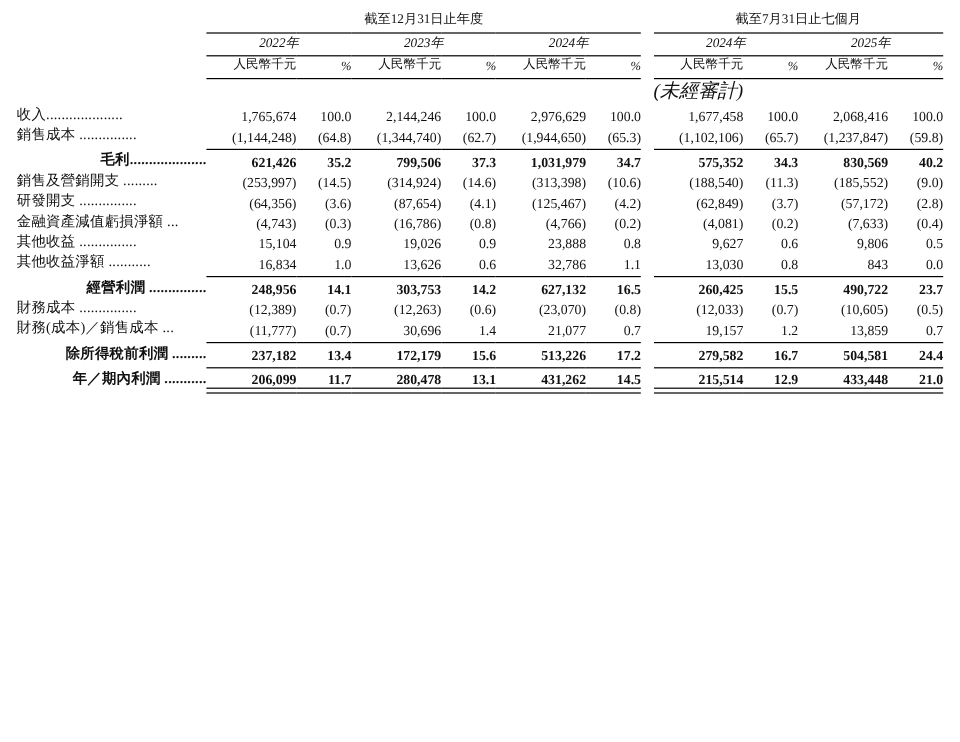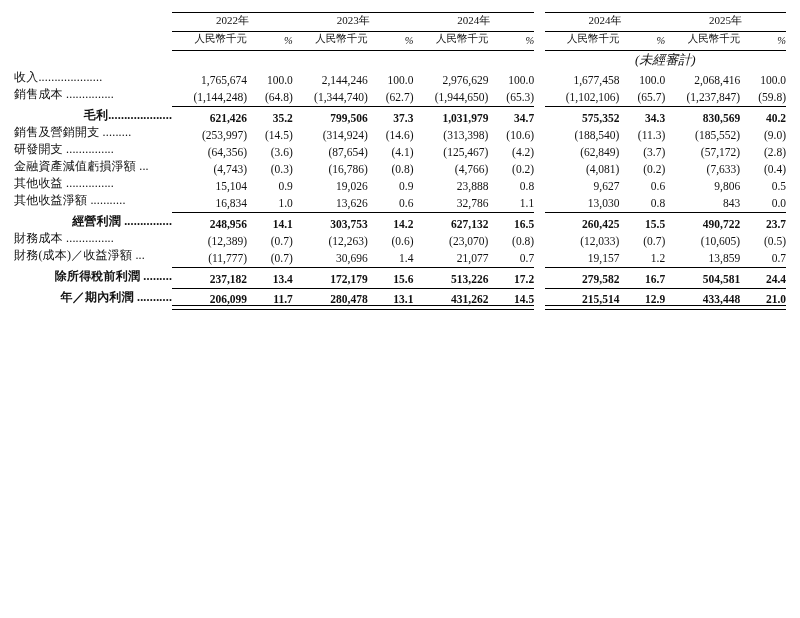--- a/index.html
+++ b/index.html
@@ -45,32 +45,33 @@
     font-weight: bold;
     padding-bottom: 3px;
     white-space: nowrap;
   }
   .yearhdr {
     text-align: center;
     font-size: 11px;
     font-weight: bold;
     padding: 4px 0 3px 0;
     white-space: nowrap;
+    font-style: italic;
   }
   .unithdr {
     text-align: right;
     font-size: 10.5px;
     font-style: italic;
     padding: 3px 0 2px 0;
     white-space: nowrap;
   }
   .unithdr.amt { font-style: normal; }
   .subnote {
-    text-align: center;
-    font-size: 13px;
+    text-align: left;
+    font-size: 16px;
     font-style: italic;
     padding: 1px 0 4px 0;
     white-space: nowrap;
     font-family: Liberation Serif, serif;
   }
   td.label {
     font-size: 12px;
     padding: 3.2px 4px 3.2px 4px;
     white-space: nowrap;
     letter-spacing: 0.2px;
@@ -107,20 +108,26 @@
       <col class="c-amt">
         <col class="c-pct">
       <col class="c-gap">
       <col class="c-amt">
         <col class="c-pct">
       <col class="c-amt">
         <col class="c-pct">
     </colgroup>
     <thead>
 
+      <tr>
+        <td></td>
+        <td class="grouphdr" colspan="6">截至12月31日止年度</td>
+        <td></td>
+        <td class="grouphdr" colspan="4">截至7月31日止七個月</td>
+      </tr>
       <tr class="rulerow">
         <td></td>
         <td class="r" colspan="6"></td>
         <td></td>
         <td class="r" colspan="4"></td>
       </tr>
 
       <tr>
         <td></td>
         <td class="yearhdr" colspan="2">2022年</td>
@@ -340,21 +347,21 @@
           <td class="num">(0.6)</td>
           <td class="num">(23,070)</td>
           <td class="num">(0.8)</td>
           <td></td>
           <td class="num">(12,033)</td>
           <td class="num">(0.7)</td>
           <td class="num">(10,605)</td>
           <td class="num">(0.5)</td>
         </tr>
         <tr class="">
-          <td class="label">財務(成本)／收益淨額 ...</td>
+          <td class="label">財務(成本)／銷售成本 ...</td>
           <td class="num">(11,777)</td>
           <td class="num">(0.7)</td>
           <td class="num">30,696</td>
           <td class="num">1.4</td>
           <td class="num">21,077</td>
           <td class="num">0.7</td>
           <td></td>
           <td class="num">19,157</td>
           <td class="num">1.2</td>
           <td class="num">13,859</td>

